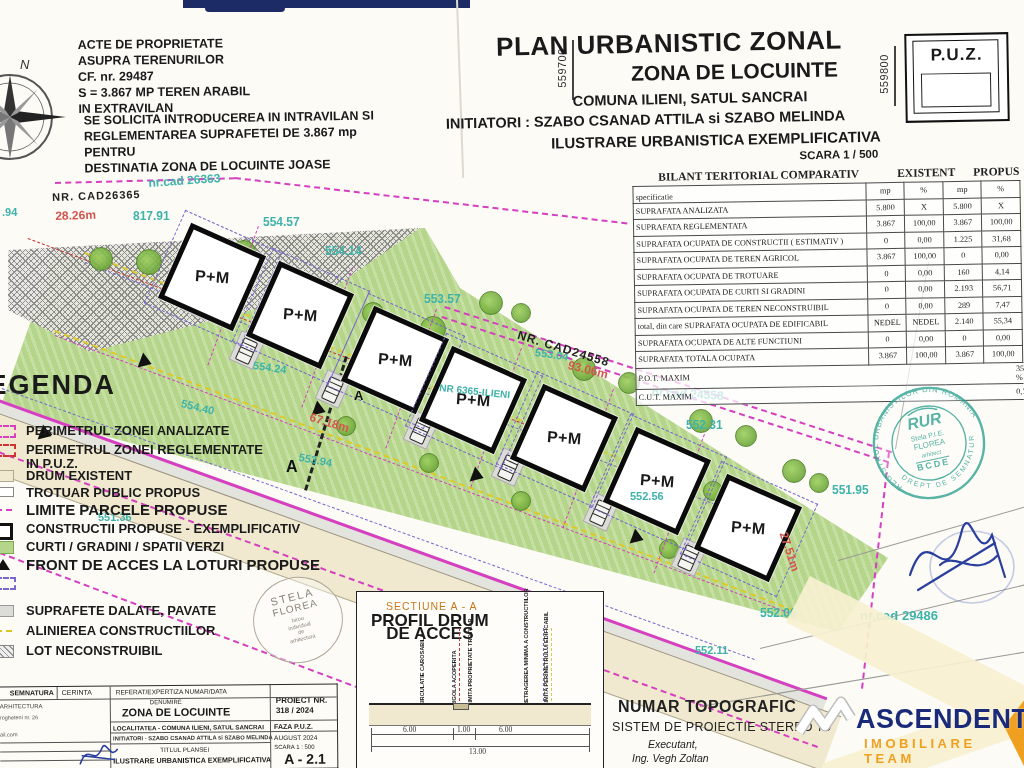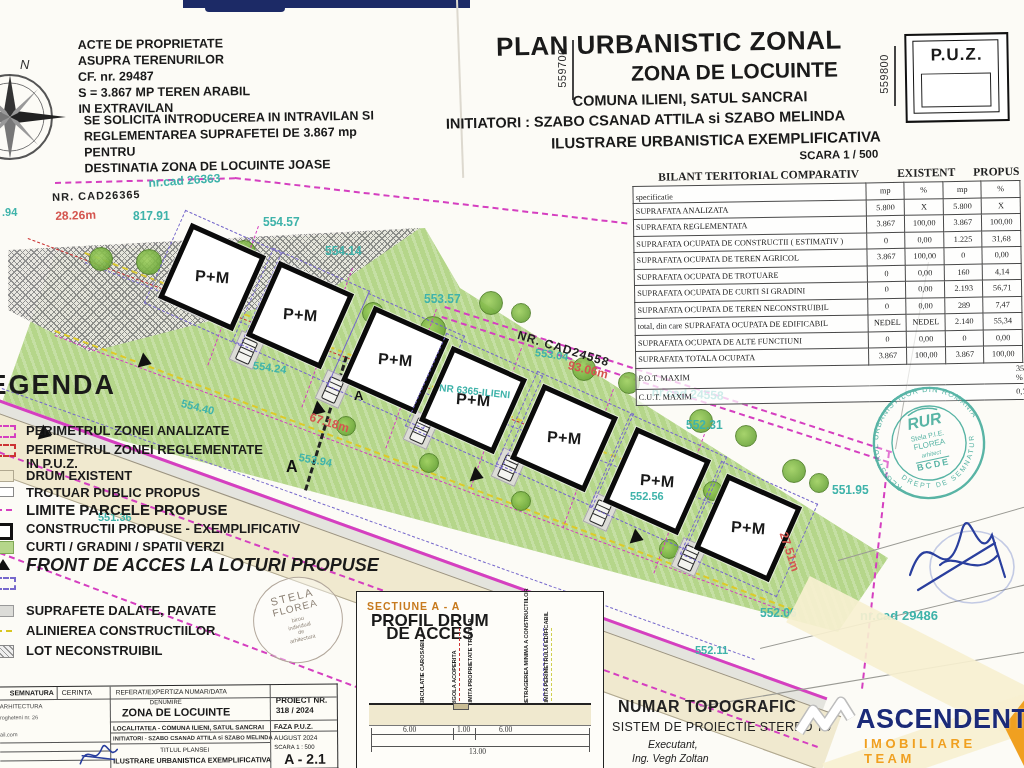--- a/index.html
+++ b/index.html
@@ -74,21 +74,21 @@
   .lbl-black{color:#222;font-weight:bold;letter-spacing:1px;}
   .lbl-sec{color:#111;font-weight:900;}
   .thin-line{height:0;border-top:1px solid #9a9a94;transform-origin:left top;}
   
   .stela{left:253px;top:577px;width:88px;height:84px;border:1.6px solid #b3a89c;border-radius:50%;transform:rotate(-14deg);color:#8d8276;text-align:center;background:rgba(255,255,255,.4);}
   .stela .s1{font-size:11px;letter-spacing:2px;margin-top:12px;}
   .stela .s2{font-size:10px;letter-spacing:1px;}
   .stela .s3{font-size:5.5px;line-height:6.5px;margin-top:3px;}
   
   .secbox{left:356px;top:591px;width:246px;height:177px;background:#fefdf9;border:1.6px solid #222;}
-  .sec-title{left:10px;top:8px;font-size:10.5px;font-weight:bold;color:#c77a1e;letter-spacing:1px;}
+  .sec-title{left:29px;top:8px;font-size:10.5px;font-weight:normal;color:#c77a1e;letter-spacing:1px;}
   .sec-sub{left:14px;top:22px;font-size:17px;font-weight:bold;line-height:13px;white-space:pre-line;text-align:center;}
   .vlab{font-size:5.6px;font-weight:bold;transform:rotate(-90deg);transform-origin:left bottom;white-space:nowrap;color:#222;}
   .sec-road{left:12px;top:111px;width:222px;height:20px;background:#f0e9cf;border-top:2.2px solid #222;border-bottom:1px solid #777;}
   .dim{font-size:7.5px;color:#333;font-family:"Liberation Serif",serif;}
   .dimline{height:0;border-top:1px solid #555;}
   .tick{width:1px;background:#555;}
   
   .tblock{left:0;top:685px;width:337px;height:83px;border:1.6px solid #2a2a2a;border-left:none;background:#fdfcf6;transform:rotate(-0.5deg);font-size:7px;}
   .tb-line{position:absolute;background:#555;}
   .tb{position:absolute;white-space:nowrap;}
@@ -409,21 +409,21 @@
 <div class="abs legend-title">LEGENDA</div>
 <div id="legend-items">
     <div class="lg-item abs" style="position: absolute; top: 424px; font-size: 13px;"><span class="chip sty-analizate"></span><span class="txt">PERIMETRUL ZONEI ANALIZATE</span></div>
     <div class="lg-item abs" style="position: absolute; top: 443px; font-size: 13px;"><span class="chip sty-reglementate"></span><span class="txt">PERIMETRUL ZONEI REGLEMENTATE
 IN P.U.Z.</span></div>
     <div class="lg-item abs" style="position: absolute; top: 469px; font-size: 13px;"><span class="chip sty-drum"></span><span class="txt">DRUM EXISTENT</span></div>
     <div class="lg-item abs" style="position: absolute; top: 486px; font-size: 13px;"><span class="chip sty-trotuar"></span><span class="txt">TROTUAR PUBLIC PROPUS</span></div>
     <div class="lg-item abs" style="position: absolute; top: 503px; font-size: 15px;"><span class="chip sty-limite"></span><span class="txt">LIMITE PARCELE PROPUSE</span></div>
     <div class="lg-item abs" style="position: absolute; top: 522px; font-size: 13px;"><span class="chip sty-constructii"></span><span class="txt">CONSTRUCTII PROPUSE - EXEMPLIFICATIV</span></div>
     <div class="lg-item abs" style="position: absolute; top: 540px; font-size: 13px;"><span class="chip sty-curti"></span><span class="txt">CURTI / GRADINI / SPATII VERZI</span></div>
-    <div class="lg-item abs" style="position: absolute; top: 558px; font-size: 18px; font-style: italic;"><span class="chip sty-front"></span><span class="txt">FRONT DE ACCES LA LOTURI PROPUSE</span></div>
+    <div class="lg-item abs" style="position: absolute; top: 558px; font-size: 15px;"><span class="chip sty-front"></span><span class="txt">FRONT DE ACCES LA LOTURI PROPUSE</span></div>
     <div class="lg-item abs" style="position: absolute; top: 576px; font-size: 9.5px;"><span class="chip sty-edificabil"></span></div>
     <div class="lg-item abs" style="position: absolute; top: 604px; font-size: 13px;"><span class="chip sty-dalate"></span><span class="txt">SUPRAFETE DALATE, PAVATE</span></div>
     <div class="lg-item abs" style="position: absolute; top: 624px; font-size: 13px;"><span class="chip sty-aliniere"></span><span class="txt">ALINIEREA CONSTRUCTIILOR</span></div>
     <div class="lg-item abs" style="position: absolute; top: 644px; font-size: 13px;"><span class="chip sty-lot"></span><span class="txt">LOT NECONSTRUIBIL</span></div>
   </div>
 
 <div class="abs stela">
   <div class="s1">STELA</div>
   <div class="s2">FLOREA</div>
   <div class="s3" style="white-space:pre-line;">birou

